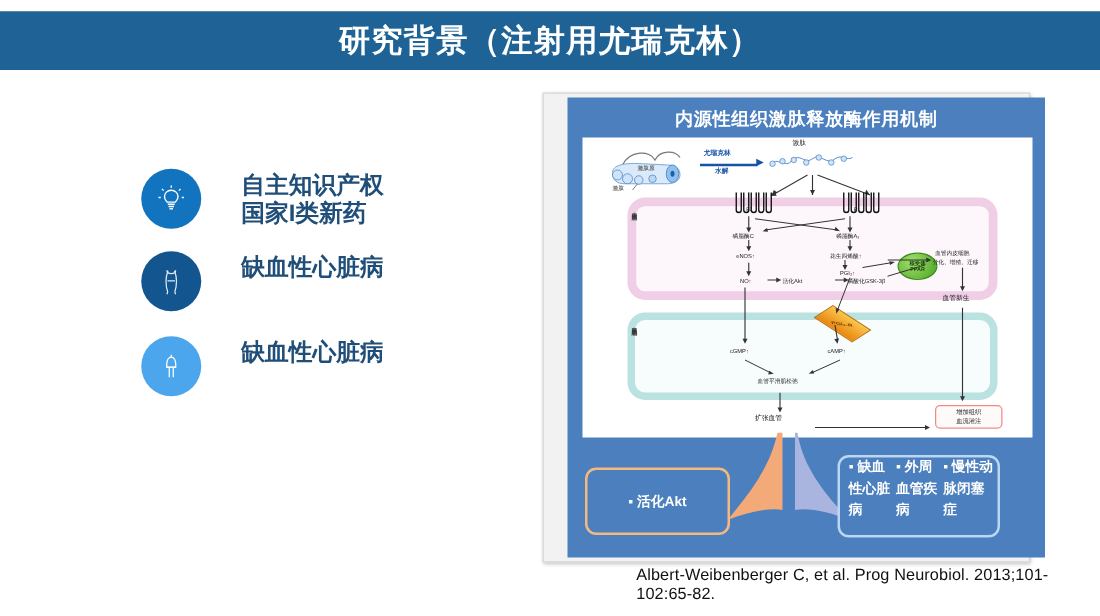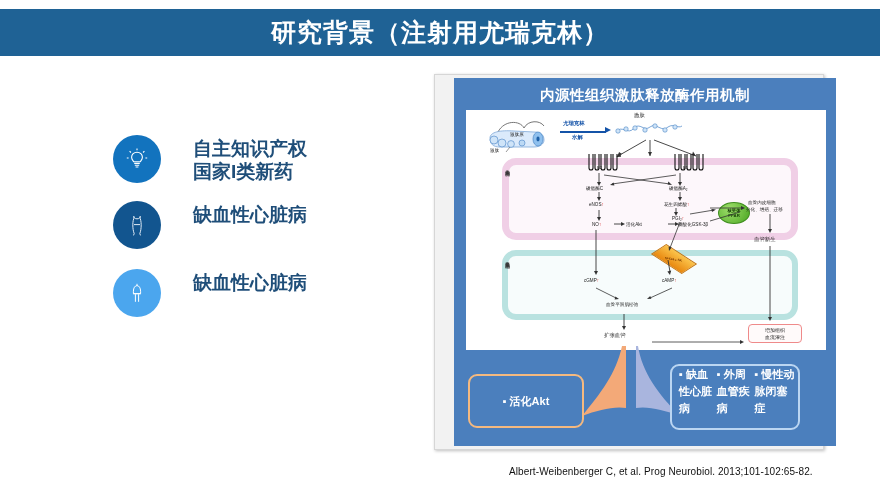--- a/index.html
+++ b/index.html
@@ -102,22 +102,22 @@
   }
   #callout-right{
     position:absolute;left:216px;top:286px;width:130px;height:66px;
     border:2px solid #BBD6F2;border-radius:9px;background:#4B7FBD;
     display:flex;justify-content:center;
     padding-left:7px;box-sizing:border-box;
     color:#ffffff;font-size:11px;font-weight:bold;line-height:17px;
   }
   
   #citation{
-    position:absolute;left:509px;top:466px;
-    font-size:10px;color:#111111;letter-spacing:.1px;
+    position:absolute;left:509px;top:452px;
+    font-size:13px;color:#111111;letter-spacing:.1px;
   }
 </style>
 </head>
 <body>
 
 <div id="title-banner">
   <div id="title-text">研究背景（注射用尤瑞克林）</div>
 </div>
 
 <div id="bullets">

